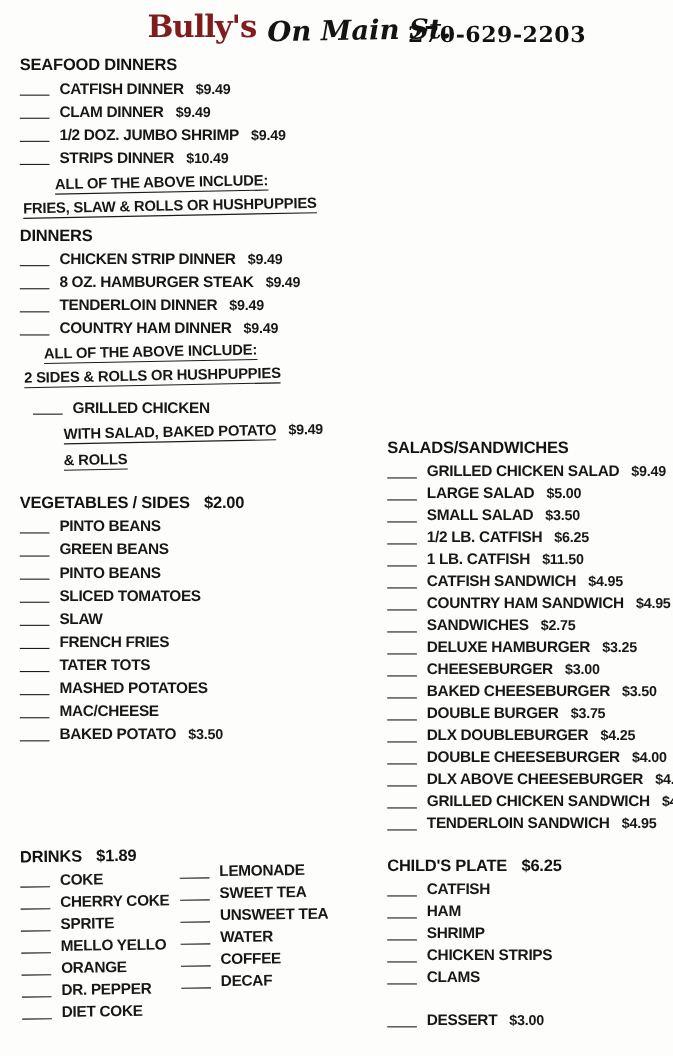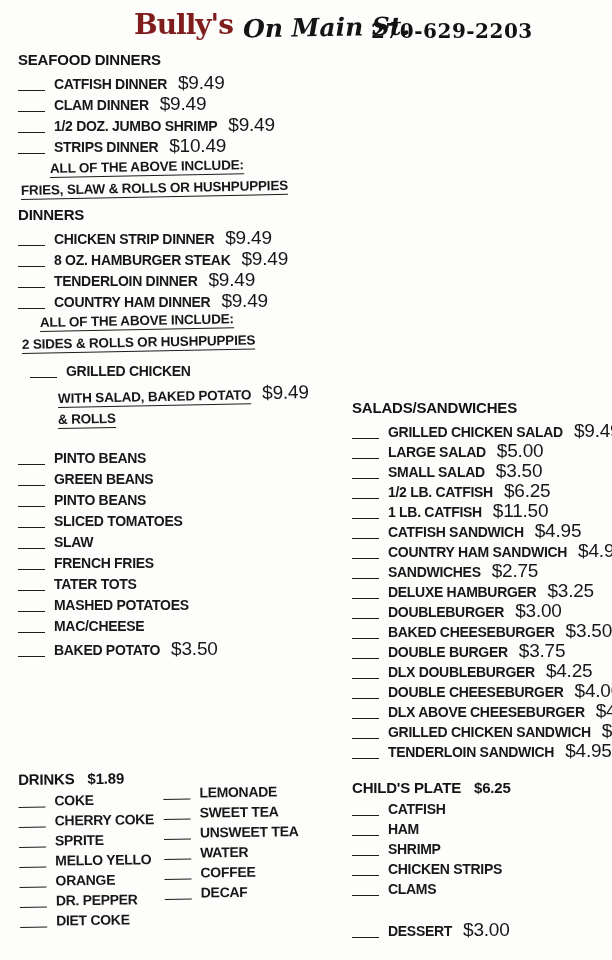--- a/index.html
+++ b/index.html
@@ -43,21 +43,21 @@
 
   .row { height: 21px; white-space: nowrap; }
   .lh20 .row { height: 20px; }
 
   .bl { 
     display: inline-block; width: 27px; height: 11px;
     border-bottom: 1.7px solid #1c1c1c;
     margin-right: 9px; position: relative; top: 2px;
   }
   .lbl { font-size: 14px; font-weight: 700; letter-spacing: -0.3px; }
-  .prc { font-size: 19px; font-weight: 400; margin-left: 11px; letter-spacing: -0.2px; }
+  .prc { font-size: 13px; font-weight: 700; margin-left: 11px; letter-spacing: -0.2px; }
 
   .note { height: 22px; }
   .u {
     display: inline-block; font-size: 13.5px; font-weight: 700;
     letter-spacing: -0.2px; border-bottom: 1.7px solid #1c1c1c; padding-bottom: 1px;
   }
   .tilt { transform: rotate(-1.1deg); transform-origin: left center; }
 
   
   .drinks-col2 { position: absolute; left: 145px; top: 15px; }
@@ -93,20 +93,21 @@
     <div class="note tilt" style="margin-left:4px;"><span class="u">2 SIDES &amp; ROLLS OR HUSHPUPPIES</span></div>
   </div>
 
   <div class="sec" style="left:30px; top:362px;">
     <div class="row"><span class="bl"></span><span class="lbl">GRILLED CHICKEN</span></div>
     <div class="note tilt" style="margin-left:28px; margin-top:3px;"><span class="u">WITH SALAD, BAKED POTATO</span><span class="prc">$9.49</span></div>
     <div class="note tilt" style="margin-left:28px; margin-top:2px;"><span class="u">&amp; ROLLS</span></div>
   </div>
 
   <div class="sec" style="left:18px; top:449px;">
+    <h2><span>VEGETABLES / SIDES</span><span class="hprc">$2.00</span></h2>
     <div class="row"><span class="bl"></span><span class="lbl">PINTO BEANS</span></div>
     <div class="row"><span class="bl"></span><span class="lbl">GREEN BEANS</span></div>
     <div class="row"><span class="bl"></span><span class="lbl">PINTO BEANS</span></div>
     <div class="row"><span class="bl"></span><span class="lbl">SLICED TOMATOES</span></div>
     <div class="row"><span class="bl"></span><span class="lbl">SLAW</span></div>
     <div class="row"><span class="bl"></span><span class="lbl">FRENCH FRIES</span></div>
     <div class="row"><span class="bl"></span><span class="lbl">TATER TOTS</span></div>
     <div class="row"><span class="bl"></span><span class="lbl">MASHED POTATOES</span></div>
     <div class="row"><span class="bl"></span><span class="lbl">MAC/CHEESE</span></div>
     <div class="row"><span class="bl"></span><span class="lbl">BAKED POTATO</span><span class="prc">$3.50</span></div>
@@ -116,21 +117,21 @@
     <h2>SALADS/SANDWICHES</h2>
     <div class="row"><span class="bl"></span><span class="lbl">GRILLED CHICKEN SALAD</span><span class="prc">$9.49</span></div>
     <div class="row"><span class="bl"></span><span class="lbl">LARGE SALAD</span><span class="prc">$5.00</span></div>
     <div class="row"><span class="bl"></span><span class="lbl">SMALL SALAD</span><span class="prc">$3.50</span></div>
     <div class="row"><span class="bl"></span><span class="lbl">1/2 LB. CATFISH</span><span class="prc">$6.25</span></div>
     <div class="row"><span class="bl"></span><span class="lbl">1 LB. CATFISH</span><span class="prc">$11.50</span></div>
     <div class="row"><span class="bl"></span><span class="lbl">CATFISH SANDWICH</span><span class="prc">$4.95</span></div>
     <div class="row"><span class="bl"></span><span class="lbl">COUNTRY HAM SANDWICH</span><span class="prc">$4.95</span></div>
     <div class="row"><span class="bl"></span><span class="lbl">SANDWICHES</span><span class="prc">$2.75</span></div>
     <div class="row"><span class="bl"></span><span class="lbl">DELUXE HAMBURGER</span><span class="prc">$3.25</span></div>
-    <div class="row"><span class="bl"></span><span class="lbl">DOUBLEBURGER</span><span class="prc">$3.00</span></div>
+    <div class="row"><span class="bl"></span><span class="lbl">CHEESEBURGER</span><span class="prc">$3.00</span></div>
     <div class="row"><span class="bl"></span><span class="lbl">BAKED CHEESEBURGER</span><span class="prc">$3.50</span></div>
     <div class="row"><span class="bl"></span><span class="lbl">DOUBLE BURGER</span><span class="prc">$3.75</span></div>
     <div class="row"><span class="bl"></span><span class="lbl">DLX DOUBLEBURGER</span><span class="prc">$4.25</span></div>
     <div class="row"><span class="bl"></span><span class="lbl">DOUBLE CHEESEBURGER</span><span class="prc">$4.00</span></div>
     <div class="row"><span class="bl"></span><span class="lbl">DLX ABOVE CHEESEBURGER</span><span class="prc">$4.50</span></div>
     <div class="row"><span class="bl"></span><span class="lbl">GRILLED CHICKEN SANDWICH</span><span class="prc">$4.95</span></div>
     <div class="row"><span class="bl"></span><span class="lbl">TENDERLOIN SANDWICH</span><span class="prc">$4.95</span></div>
   </div>
 
   <div class="sec lh20" style="left:18px; top:771px; transform:rotate(-0.8deg); transform-origin:left top;">

